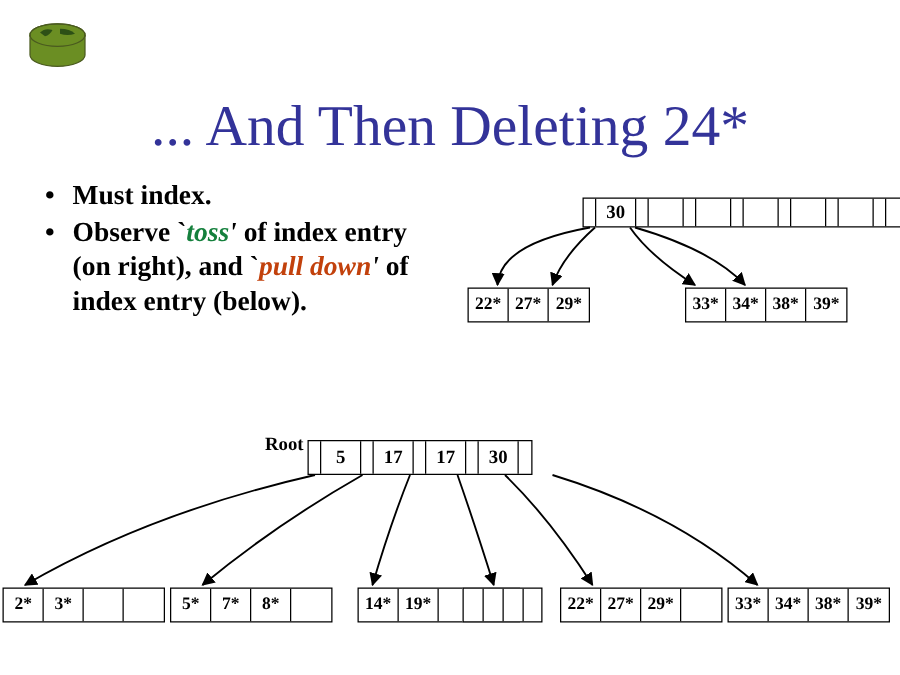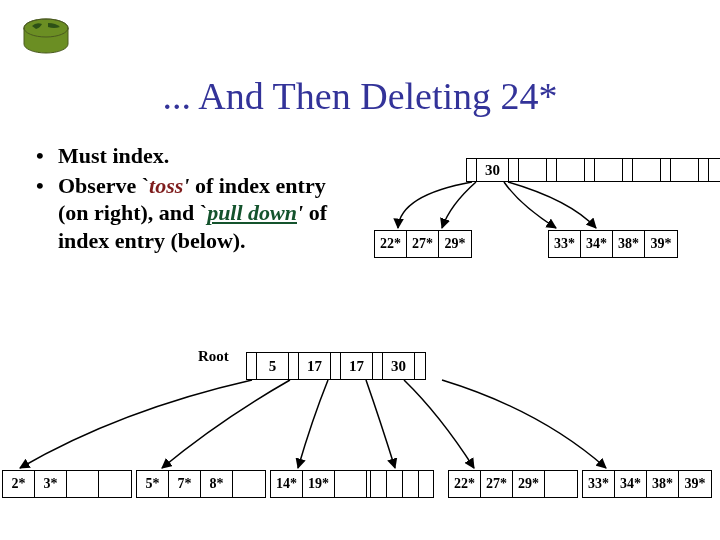--- a/index.html
+++ b/index.html
@@ -10,36 +10,36 @@
     font-family: "Times New Roman", serif;
     background: #fff;
     position: relative;
     overflow: hidden;
   }
   .db-icon { position: absolute; left: 18px; top: 14px; }
   .title {
     position: absolute;
     left: 0; right: 0; top: 74px;
     text-align: center;
-    font-size: 38px;
+    font-size: 46px;
     color: #333399;
   }
   .bullets {
     position: absolute;
     left: 36px; top: 142px;
     width: 320px;
     font-size: 22px;
     font-weight: bold;
     line-height: 1.25;
   }
   .bullets .row { display: flex; margin-bottom: 2px; }
   .bullets .dot { width: 22px; flex: none; }
   .bullets .txt { flex: 1; }
-  .toss  { color: #7f1d1d; font-style: italic; }
-  .pull  { color: #14532d; font-style: italic; text-decoration: underline; }
+  .toss  { color: #15803d; font-style: italic; }
+  .pull  { color: #c2410c; font-style: italic; }
   .quote { font-style: italic; }
 
   
   .node {
     position: absolute;
     display: flex;
     height: 28px;
     border: 1.2px solid #000;
     background: #fff;
   }
@@ -116,21 +116,21 @@
     <div class="cell">27*</div>
     <div class="cell">29*</div>
   </div>
 <div class="node leaf" id="up-l1" style="left:548px; top:230px;">
     <div class="cell">33*</div>
     <div class="cell">34*</div>
     <div class="cell">38*</div>
     <div class="cell">39*</div>
   </div>
 
-<span class="root-lbl" style="left:198px; top:348px;">Root</span>
+<span class="root-lbl" style="left:212px; top:348px;">Root</span>
 <div class="node int" id="lo-int" style="left:246px; top:352px;">
     <div class="cell ptr"></div>
     <div class="cell key wide">5</div>
     <div class="cell ptr"></div>
     <div class="cell key wide">17</div>
     <div class="cell ptr"></div>
     <div class="cell key wide">17</div>
     <div class="cell ptr"></div>
     <div class="cell key wide">30</div>
     <div class="cell ptr"></div>
@@ -141,21 +141,21 @@
     <div class="cell">3*</div>
     <div class="cell"></div>
     <div class="cell"></div>
   </div>
 <div class="node leaf" id="lo-l1" style="left:136px; top:470px;">
     <div class="cell">5*</div>
     <div class="cell">7*</div>
     <div class="cell">8*</div>
     <div class="cell"></div>
   </div>
-<div class="node leaf" id="lo-l2" style="left:270px; top:470px;">
+<div class="node leaf" id="lo-l2" style="left:286px; top:470px;">
     <div class="cell">14*</div>
     <div class="cell">19*</div>
     <div class="cell"></div>
     <div class="cell"></div>
   </div>
 <div class="node leaf" id="lo-l3" style="left:370px; top:470px; width:64px;">
     <div class="cell" style="width: 16px;"></div>
     <div class="cell" style="width: 16px;"></div>
     <div class="cell" style="width: 16px;"></div>
     <div class="cell" style="width: 16px;"></div>

